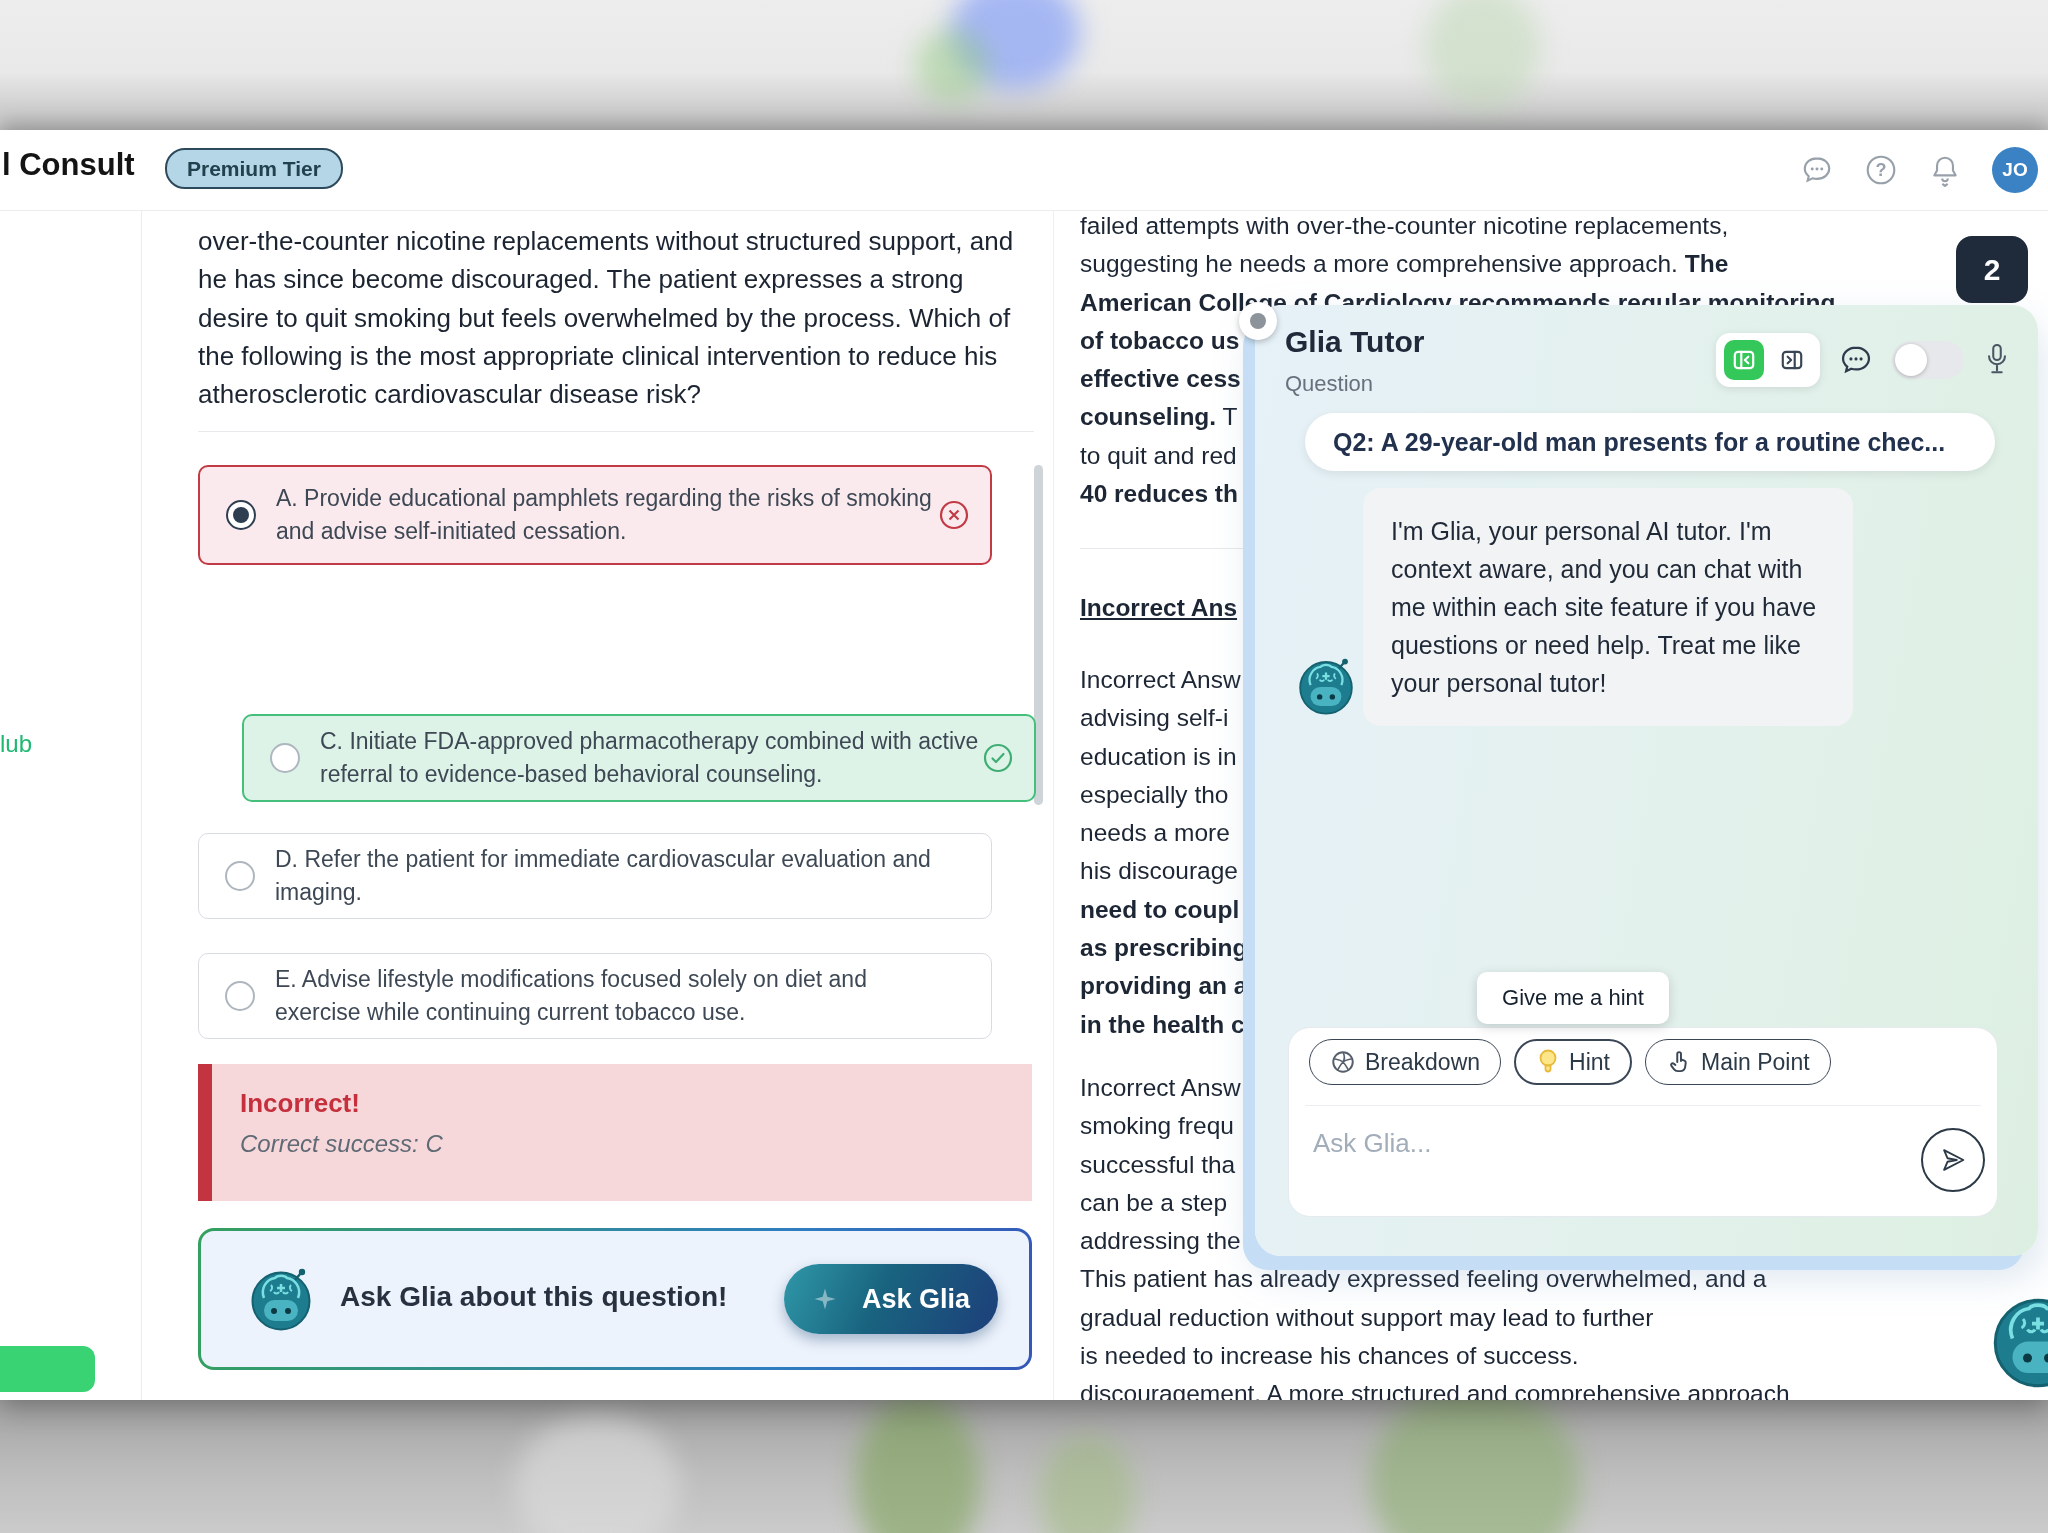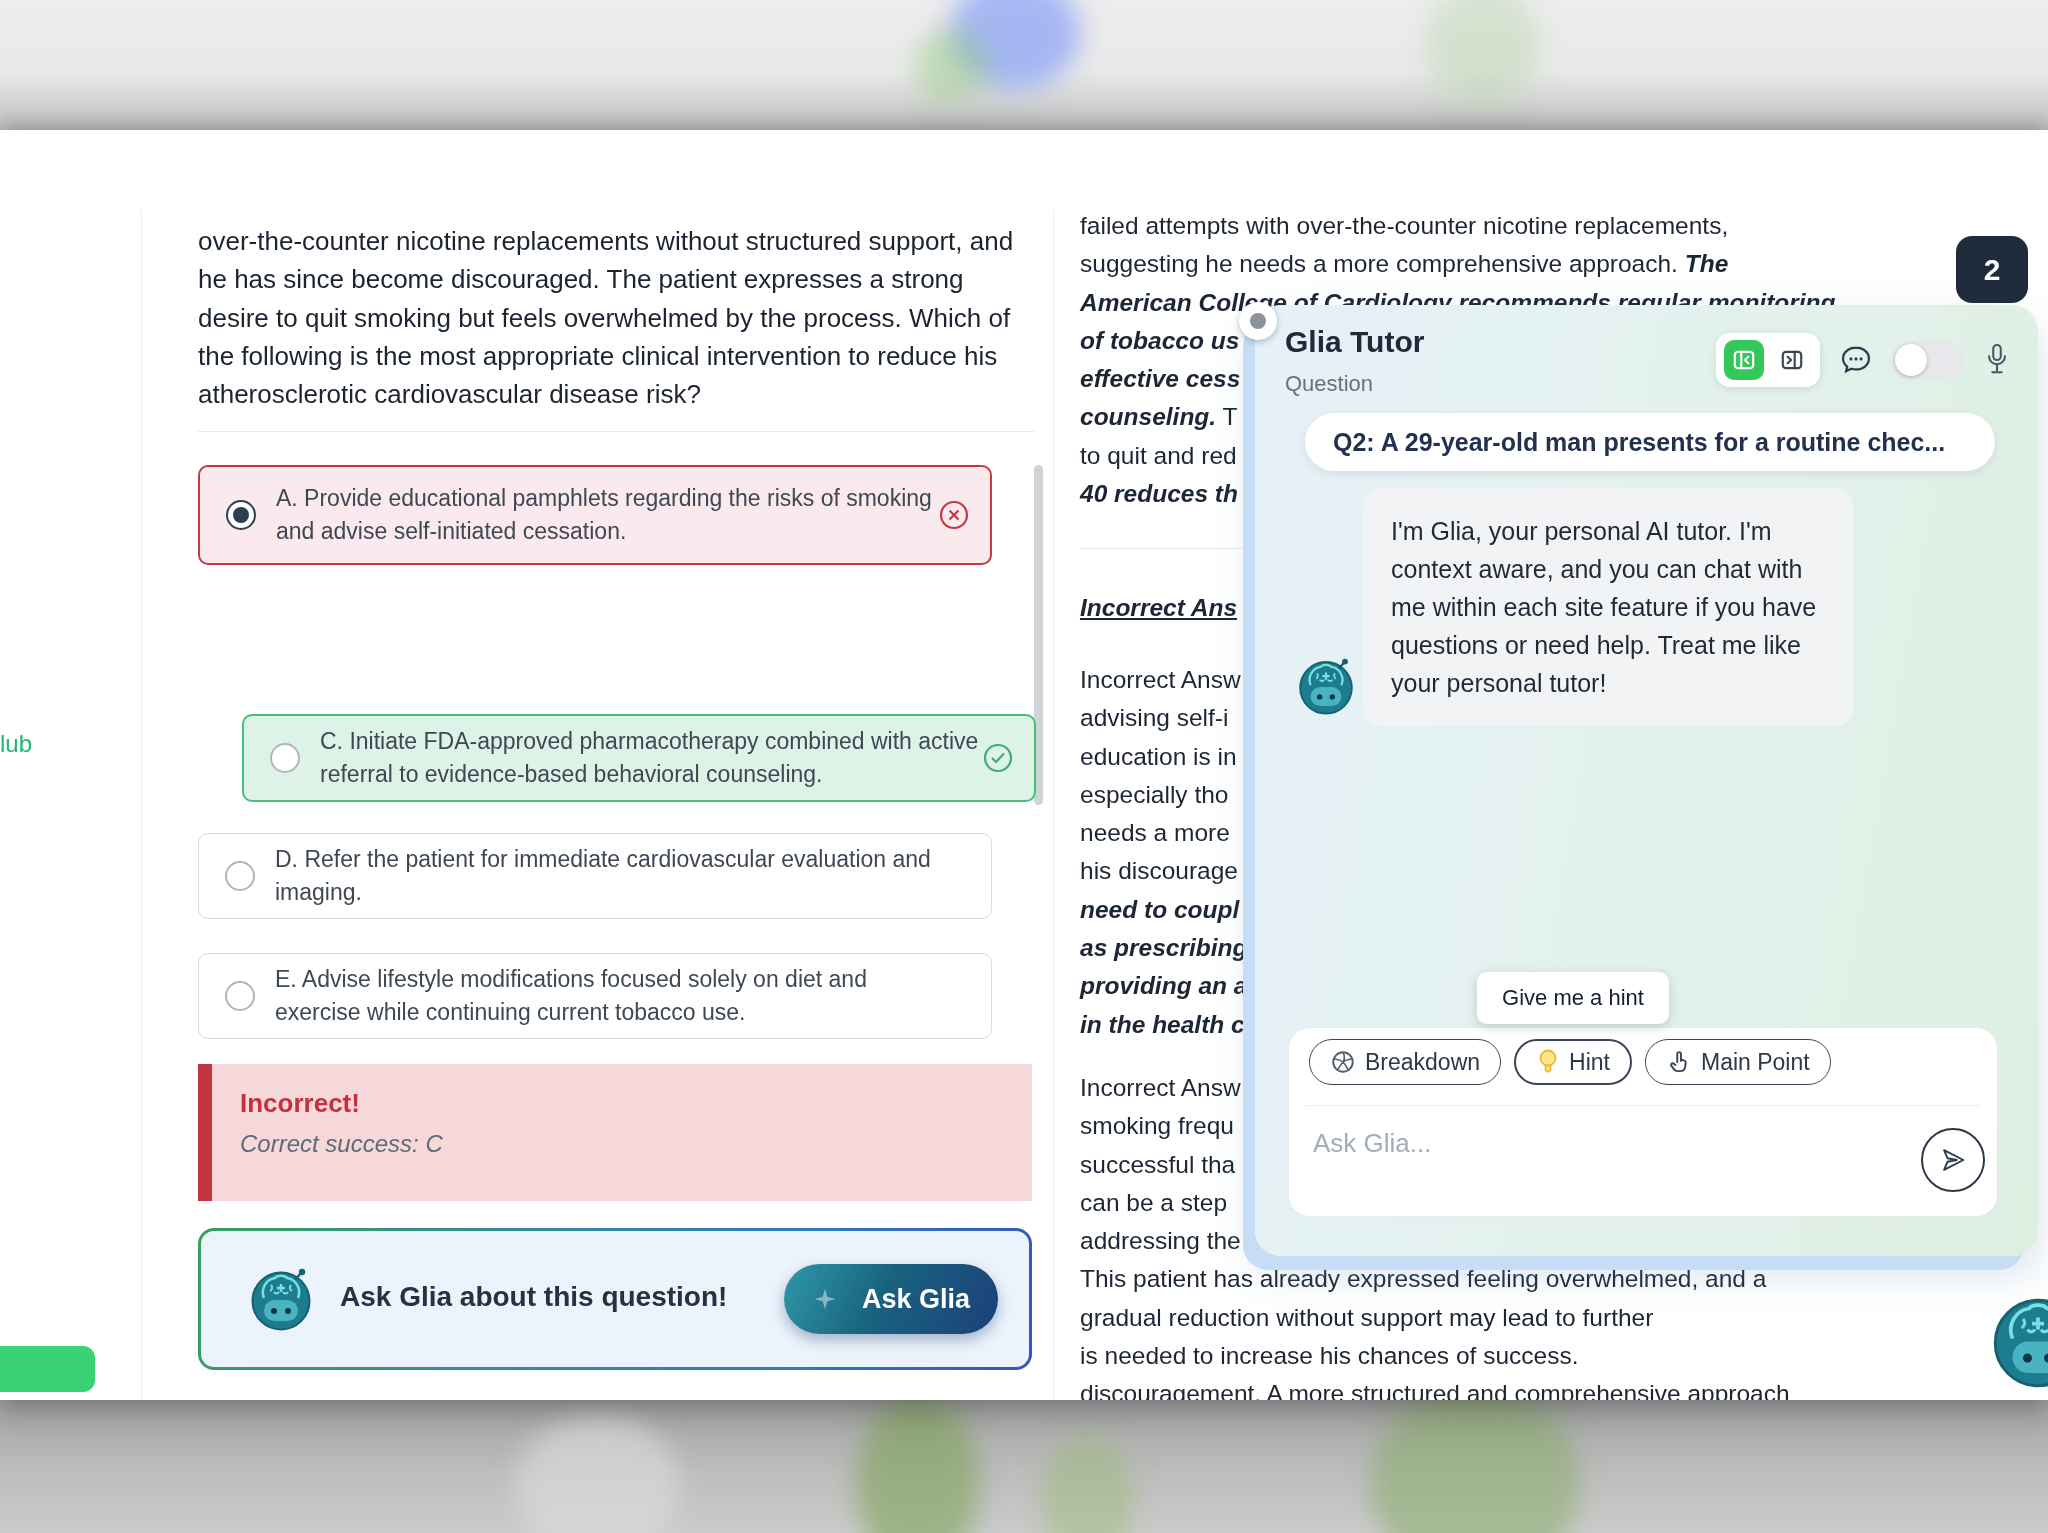--- a/index.html
+++ b/index.html
@@ -52,21 +52,21 @@
   .ask-avatar{position:absolute;left:48px;top:36px;width:64px;height:64px;}
   .ask-text{position:absolute;left:139px;top:50px;font-size:28px;font-weight:bold;color:#27313f;white-space:nowrap;}
   .ask-btn{position:absolute;left:583px;top:33px;width:214px;height:70px;border-radius:35px;
     background:linear-gradient(115deg,#2f98a8 0%,#19637f 45%,#1d3f7a 100%);
     box-shadow:0 6px 14px rgba(20,60,110,.35);display:flex;align-items:center;justify-content:center;gap:24px;}
   .ask-btn span{color:#fff;font-size:27px;font-weight:bold;}
   
   .right-col{position:absolute;left:1080px;top:80px;width:968px;height:1190px;}
   .exp-block{position:absolute;left:0;}
   .exp-line{height:38.3px;white-space:nowrap;font-size:24.5px;color:#1d2634;}
-  .exp-line .b{font-weight:bold;font-style:italic;}
+  .exp-line .b{font-weight:bold;}
   .exp-line .u{text-decoration:underline;}
   .exp-divider{position:absolute;left:0;top:338px;width:820px;height:1px;background:#e7e9ec;}
   
   .glia-panel{position:absolute;left:1255px;top:305px;width:783px;height:951px;border-radius:26px;z-index:30;
     background:linear-gradient(100deg,#e6f1f8 0%,#e3f1ec 55%,#ddefe1 100%);
     box-shadow:-13px 15px 0 -1px #c5def5,0 18px 40px rgba(110,150,190,.28);}
   .drag-dot{position:absolute;left:-16px;top:-3px;width:38px;height:38px;border-radius:50%;background:#fff;
     box-shadow:0 2px 6px rgba(0,0,0,.25);}
   .drag-dot::after{content:'';position:absolute;inset:11px;border-radius:50%;background:#8d939a;}
   .glia-title{position:absolute;left:30px;top:20px;font-size:30px;font-weight:bold;color:#20293a;}
@@ -140,20 +140,38 @@
 
   <div class="bg-bottom">
     <div class="blob" style="left:855px;top:-5px;width:125px;height:175px;background:rgba(120,160,80,.55)"></div>
     <div class="blob" style="left:1370px;top:-15px;width:210px;height:195px;background:rgba(130,170,95,.5)"></div>
     <div class="blob" style="left:515px;top:15px;width:165px;height:145px;background:rgba(222,222,222,.6)"></div>
     <div class="blob" style="left:1040px;top:35px;width:95px;height:125px;background:rgba(150,185,110,.45)"></div>
   </div>
 
   <div class="window">
 
+    <div class="appbar">
+      <div class="app-title">l Consult</div>
+      <div class="tier-badge">Premium Tier</div>
+      <div class="appbar-icons">
+        <svg class="hicon" style="color:#98a1aa">
+            <use href="#bubble"></use>
+          </svg>
+        <svg class="hicon" viewBox="0 0 32 32">
+          <circle cx="16" cy="16" r="12.5" fill="none" stroke="#98a1aa" stroke-width="2"></circle>
+          <text x="16" y="22" text-anchor="middle" font-size="17" font-weight="bold" fill="#98a1aa">?</text>
+        </svg>
+        <svg class="hicon" viewBox="0 0 32 32">
+          <path d="M16 4.5a7.5 7.5 0 0 1 7.5 7.5v4.5l2.5 4.5h-20l2.5-4.5V12A7.5 7.5 0 0 1 16 4.5Z" fill="none" stroke="#98a1aa" stroke-width="2" stroke-linejoin="round"></path>
+          <path d="M13.4 24a2.6 2.6 0 0 0 5.2 0 M13.5 29l2.5 2 2.5-2" fill="none" stroke="#98a1aa" stroke-width="2"></path>
+        </svg>
+        <div class="avatar">JO</div>
+      </div>
+    </div>
 
     <div class="side-divider"></div>
     <div class="side-label">lub</div>
     <div class="side-green-btn"></div>
     <div class="col-divider"></div>
     <div class="scroll-thumb"></div>
 
     <div class="left-col">
       <div class="question">over-the-counter nicotine replacements without structured support, and he has since become discouraged. The patient expresses a strong desire to quit smoking but feels overwhelmed by the process. Which of the following is the most appropriate clinical intervention to reduce his atherosclerotic cardiovascular disease risk?</div>
       <div class="q-divider"></div>

